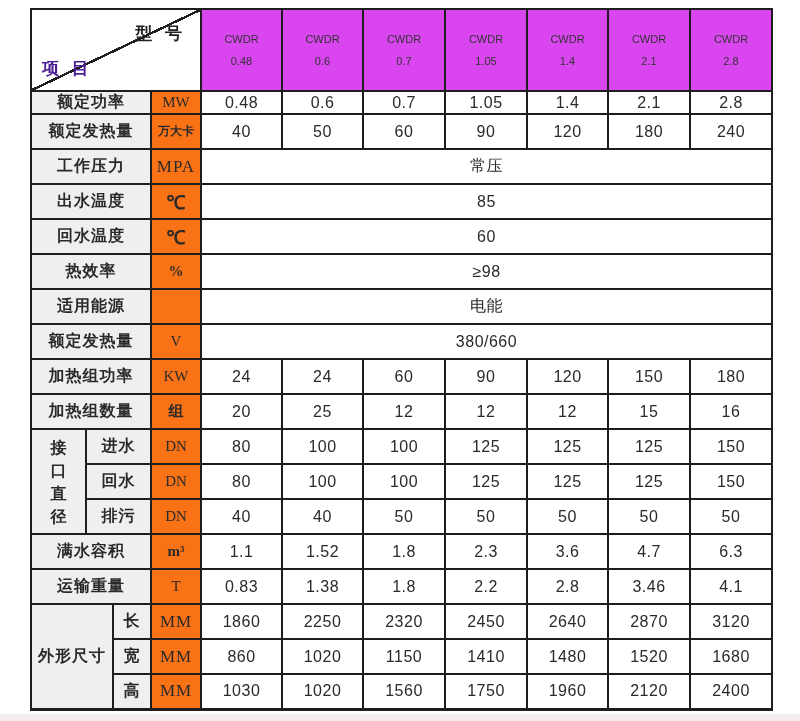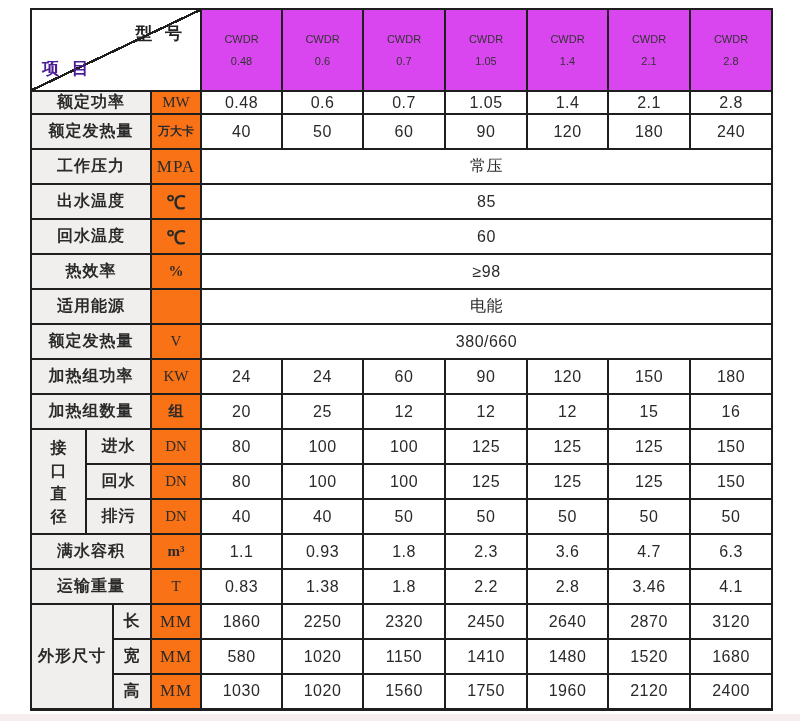--- a/index.html
+++ b/index.html
@@ -256,21 +256,21 @@
       <td class="val">50</td>
       <td class="val">50</td>
       <td class="val">50</td>
       <td class="val">50</td>
     </tr>
 
     <tr>
       <td class="lbl" colspan="3">满水容积</td>
       <td class="unit u-b">m³</td>
       <td class="val">1.1</td>
-      <td class="val">0.93</td>
+      <td class="val">1.52</td>
       <td class="val">1.8</td>
       <td class="val">2.3</td>
       <td class="val">3.6</td>
       <td class="val">4.7</td>
       <td class="val">6.3</td>
     </tr>
 
     <tr>
       <td class="lbl" colspan="3">运输重量</td>
       <td class="unit">T</td>
@@ -292,21 +292,21 @@
       <td class="val">2320</td>
       <td class="val">2450</td>
       <td class="val">2640</td>
       <td class="val">2870</td>
       <td class="val">3120</td>
     </tr>
 
     <tr>
       <td class="sub">宽</td>
       <td class="unit u-sm">MM</td>
-      <td class="val">580</td>
+      <td class="val">860</td>
       <td class="val">1020</td>
       <td class="val">1150</td>
       <td class="val">1410</td>
       <td class="val">1480</td>
       <td class="val">1520</td>
       <td class="val">1680</td>
     </tr>
 
     <tr>
       <td class="sub">高</td>

